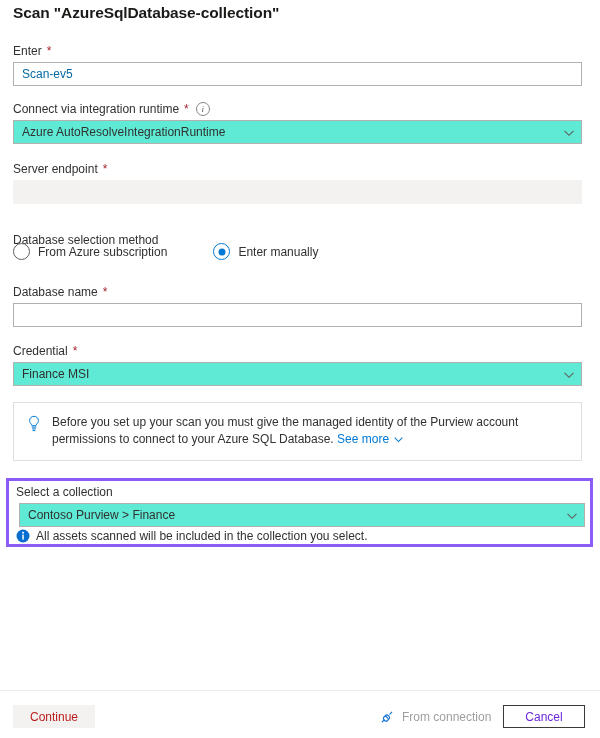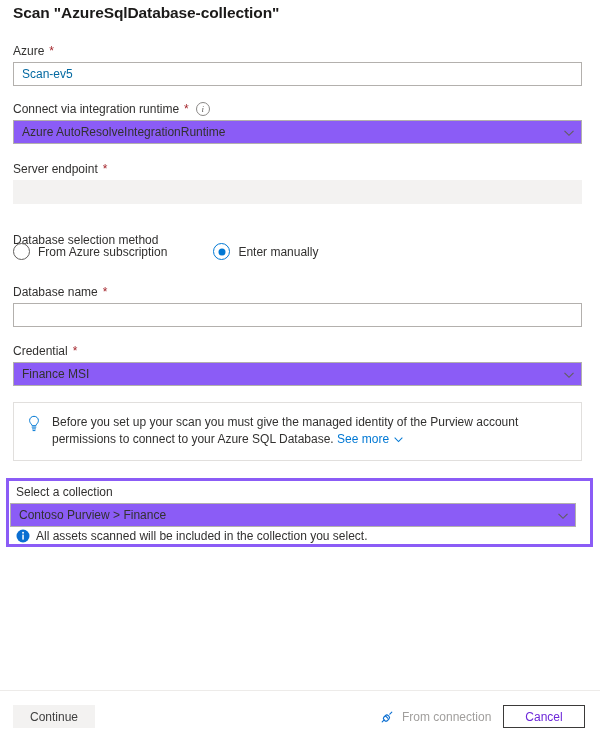--- a/index.html
+++ b/index.html
@@ -89,21 +89,21 @@
     background: #f3f2f1;
     border: 1px solid #f3f2f1;
     color: #a19f9d;
   }
 
   .combo {
     box-sizing: border-box;
     width: 569px;
     height: 24px;
     border: 1px solid #b3b0ad;
-    background: #8b5cf6;
+    background: #5eead4;
     font-size: 12px;
     color: #323130;
     padding: 0 8px;
     display: flex;
     align-items: center;
     justify-content: space-between;
     cursor: pointer;
   }
   .combo span.val { line-height: 22px; }
 
@@ -211,21 +211,21 @@
   #collection-label {
     position: absolute;
     left: 7px;
     top: 4px;
     font-size: 12px;
     color: #323130;
     font-weight: normal;
   }
   #collection-combo {
     position: absolute;
-    left: 1px;
+    left: 10px;
     top: 22px;
     width: 566px;
   }
   #collection-note {
     position: absolute;
     left: 7px;
     top: 48px;
     display: flex;
     align-items: center;
     gap: 6px;
@@ -256,21 +256,21 @@
     background: #ffffff;
   }
   #continue-btn {
     position: absolute;
     left: 13px;
     top: 14px;
     width: 82px;
     height: 23px;
     background: #f3f2f1;
     border: none;
-    color: #404040;
+    color: #b91c1c;
     font-size: 12px;
     font-family: "Liberation Sans", sans-serif;
     cursor: default;
     display: flex;
     align-items: center;
     justify-content: center;
   }
   #test-conn {
     position: absolute;
     left: 380px;
@@ -302,21 +302,21 @@
   }
 </style>
 </head>
 <body>
 
 <div class="panel">
 
   <div class="page-title">Scan "AzureSqlDatabase-collection"</div>
 
   <div class="field-label" id="name-label">
-    <span>Azure</span>
+    <span>Enter</span>
     <span class="req">*</span>
   </div>
   <input class="txtbox" id="name-input" type="text" value="Scan-ev5" style="">
 
   <div class="field-label" id="ir-label">
     <span>Connect via integration runtime</span>
     <span class="req">*</span>
     <span class="info-i">i</span>
   </div>
   <div class="combo" id="ir-combo">

